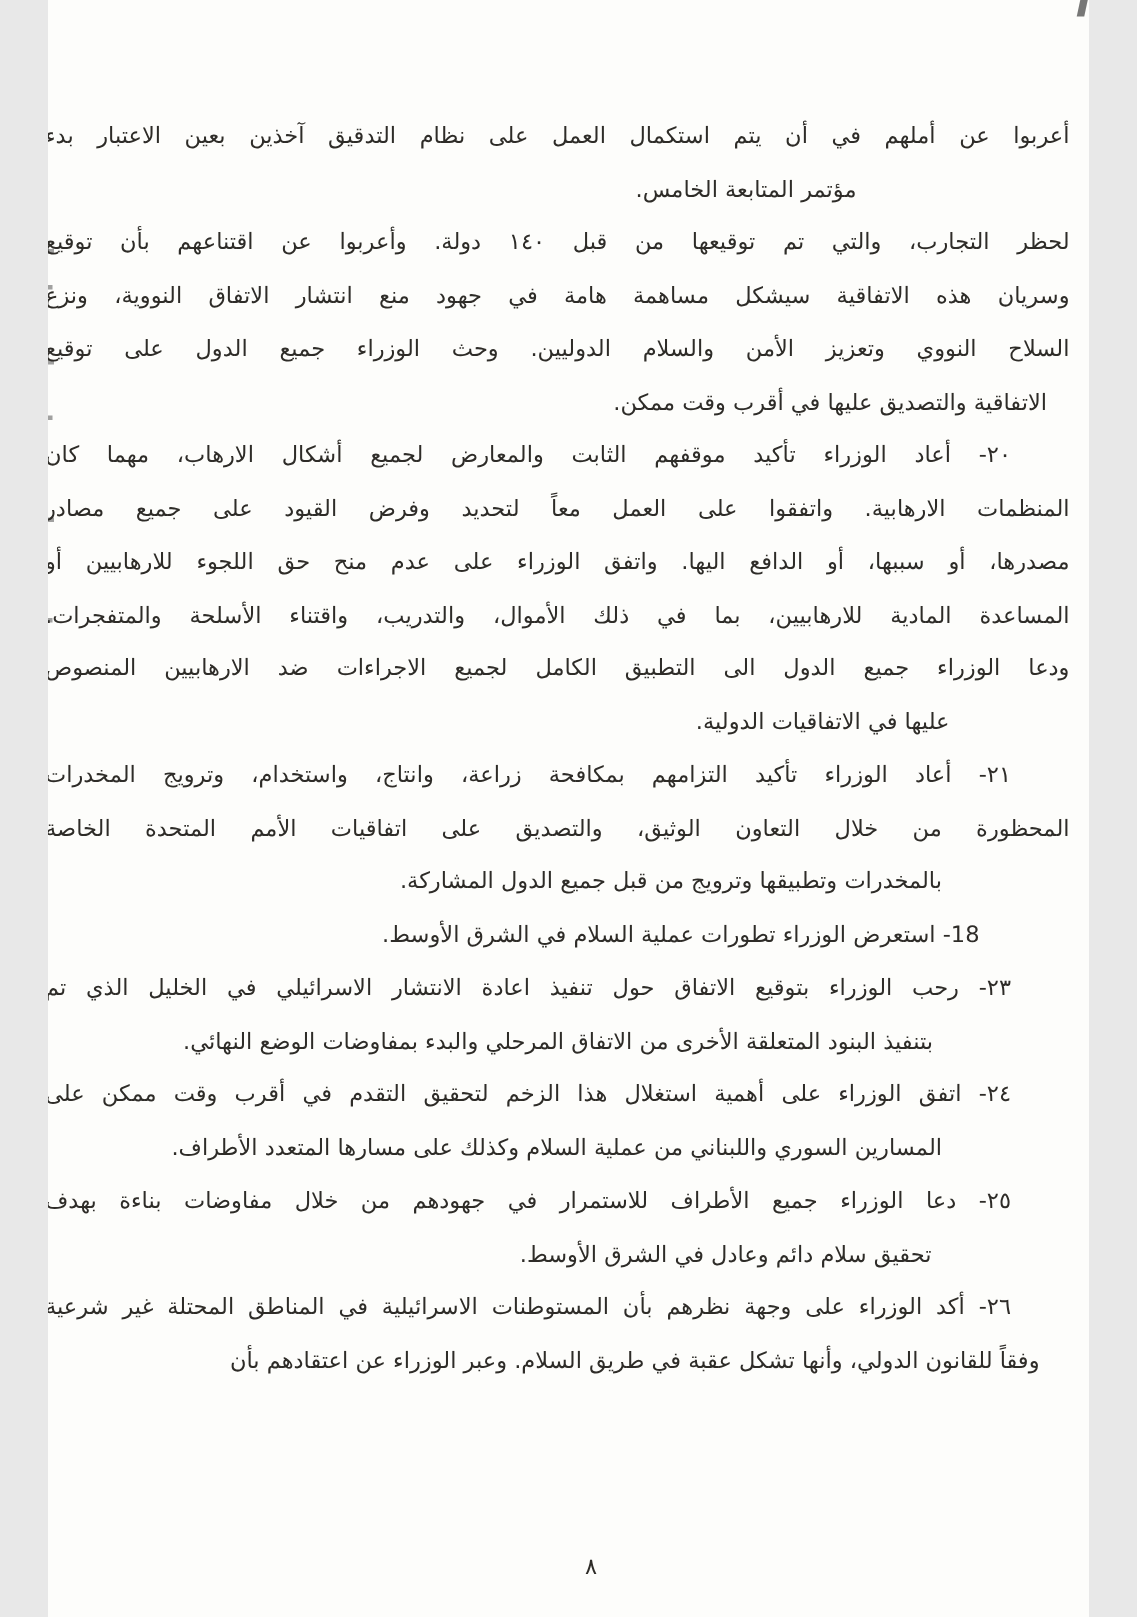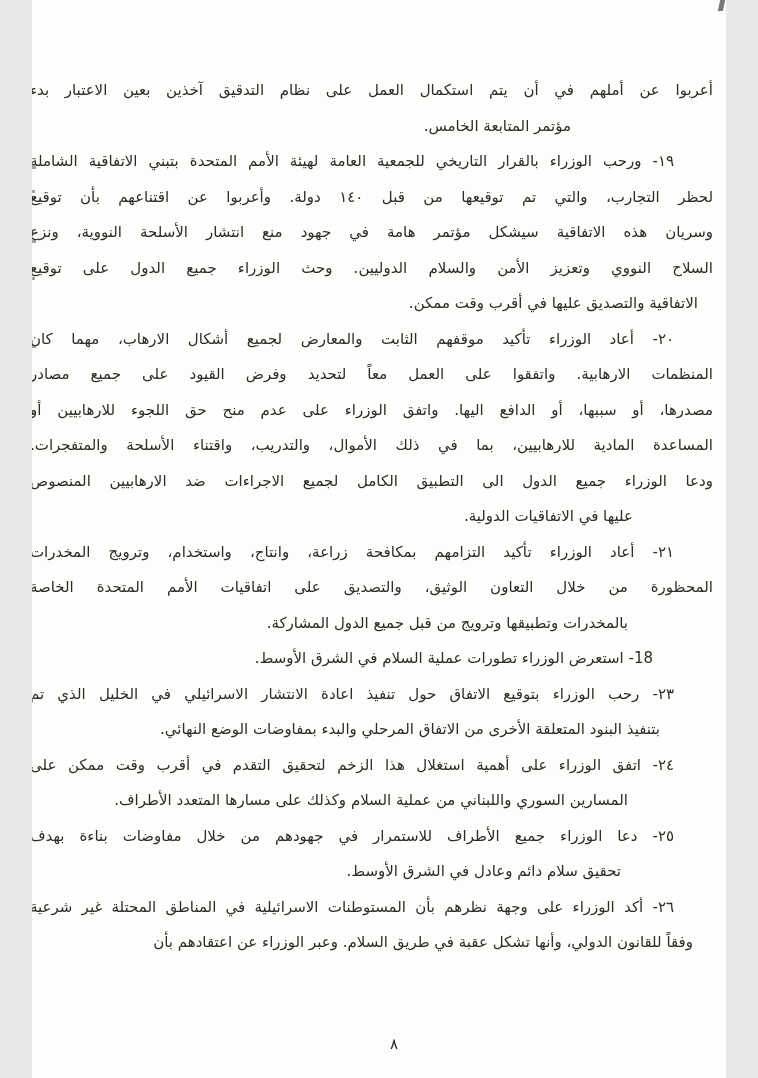--- a/index.html
+++ b/index.html
@@ -81,37 +81,36 @@
   <div class="artifact speck s1"></div>
   <div class="artifact speck s2"></div>
   <div class="artifact speck s3"></div>
   <div class="artifact speck s4"></div>
   <div class="artifact speck s5"></div>
   <div class="artifact speck s6"></div>
 
   <div class="text-column">
     <div class="ln full">أعربوا عن أملهم في أن يتم استكمال العمل على نظام التدقيق آخذين بعين الاعتبار بدء</div>
     <div class="ln short" style="margin-right:142px">مؤتمر المتابعة الخامس.</div>
-    <div class="ln full num">١٩- ورحب الوزراء بالقرار التاريخي للجمعية العامة لهيئة الأمم المتحدة بتبني الاتفاقية الشاملة</div>
     <div class="ln full">لحظر التجارب، والتي تم توقيعها من قبل ١٤٠ دولة. وأعربوا عن اقتناعهم بأن توقيع</div>
-    <div class="ln full">وسريان هذه الاتفاقية سيشكل مؤتمر هامة في جهود منع انتشار الأسلحة النووية، ونزع</div>
+    <div class="ln full">وسريان هذه الاتفاقية سيشكل مساهمة هامة في جهود منع انتشار الاتفاق النووية، ونزع</div>
     <div class="ln full">السلاح النووي وتعزيز الأمن والسلام الدوليين. وحث الوزراء جميع الدول على توقيع</div>
     <div class="ln short" style="margin-right:15px">الاتفاقية والتصديق عليها في أقرب وقت ممكن.</div>
     <div class="ln full num">٢٠- أعاد الوزراء تأكيد موقفهم الثابت والمعارض لجميع أشكال الارهاب، مهما كان</div>
     <div class="ln full">المنظمات الارهابية. واتفقوا على العمل معاً لتحديد وفرض القيود على جميع مصادر</div>
     <div class="ln full">مصدرها، أو سببها، أو الدافع اليها. واتفق الوزراء على عدم منح حق اللجوء للارهابيين أو</div>
     <div class="ln full">المساعدة المادية للارهابيين، بما في ذلك الأموال، والتدريب، واقتناء الأسلحة والمتفجرات.</div>
     <div class="ln full">ودعا الوزراء جميع الدول الى التطبيق الكامل لجميع الاجراءات ضد الارهابيين المنصوص</div>
     <div class="ln short" style="margin-right:80px">عليها في الاتفاقيات الدولية.</div>
     <div class="ln full num">٢١- أعاد الوزراء تأكيد التزامهم بمكافحة زراعة، وانتاج، واستخدام، وترويج المخدرات</div>
     <div class="ln full">المحظورة من خلال التعاون الوثيق، والتصديق على اتفاقيات الأمم المتحدة الخاصة</div>
     <div class="ln short" style="margin-right:85px">بالمخدرات وتطبيقها وترويج من قبل جميع الدول المشاركة.</div>
     <div class="ln short" style="margin-right:60px">18- استعرض الوزراء تطورات عملية السلام في الشرق الأوسط.</div>
     <div class="ln full num">٢٣- رحب الوزراء بتوقيع الاتفاق حول تنفيذ اعادة الانتشار الاسرائيلي في الخليل الذي تم</div>
-    <div class="ln short" style="margin-right:53px">بتنفيذ البنود المتعلقة الأخرى من الاتفاق المرحلي والبدء بمفاوضات الوضع النهائي.</div>
+    <div class="ln short" style="margin-right:91px">بتنفيذ البنود المتعلقة الأخرى من الاتفاق المرحلي والبدء بمفاوضات الوضع النهائي.</div>
     <div class="ln full num">٢٤- اتفق الوزراء على أهمية استغلال هذا الزخم لتحقيق التقدم في أقرب وقت ممكن على</div>
     <div class="ln short" style="margin-right:85px">المسارين السوري واللبناني من عملية السلام وكذلك على مسارها المتعدد الأطراف.</div>
     <div class="ln full num">٢٥- دعا الوزراء جميع الأطراف للاستمرار في جهودهم من خلال مفاوضات بناءة بهدف</div>
     <div class="ln short" style="margin-right:92px">تحقيق سلام دائم وعادل في الشرق الأوسط.</div>
     <div class="ln full num">٢٦- أكد الوزراء على وجهة نظرهم بأن المستوطنات الاسرائيلية في المناطق المحتلة غير شرعية</div>
     <div class="ln short" style="margin-right:20px">وفقاً للقانون الدولي، وأنها تشكل عقبة في طريق السلام. وعبر الوزراء عن اعتقادهم بأن</div>
   </div>
 
   <div class="page-number">٨</div>
 

